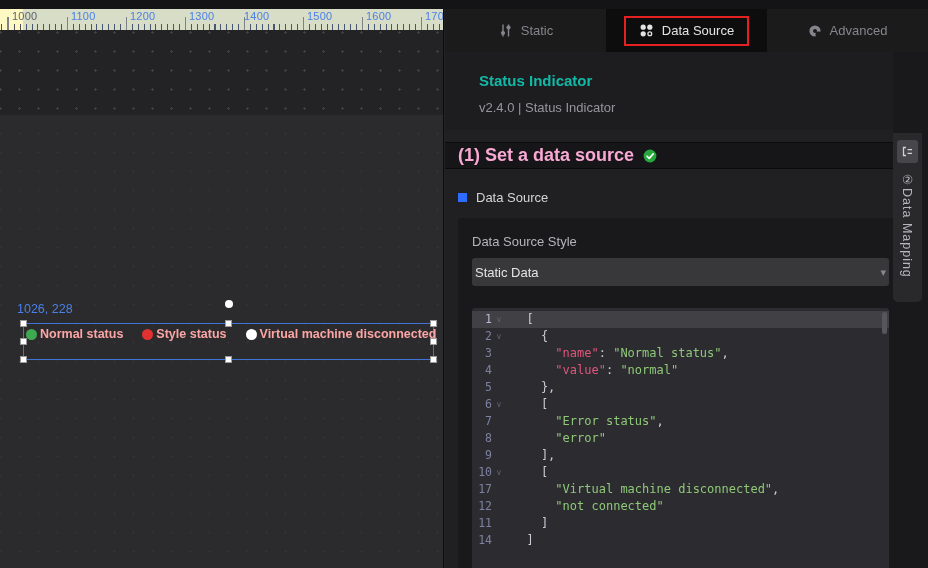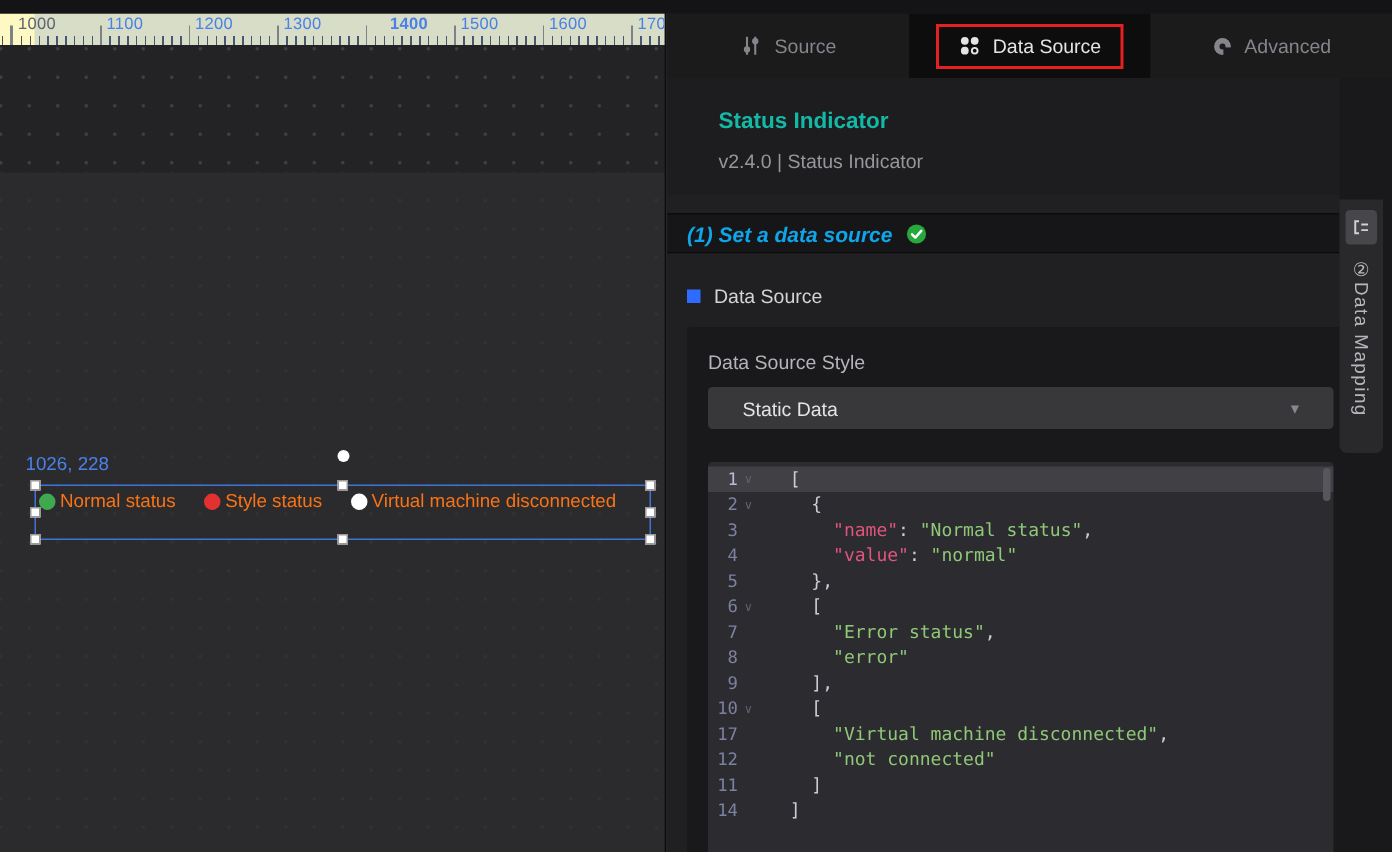--- a/index.html
+++ b/index.html
@@ -38,50 +38,50 @@
   .handle { position:absolute; width:7px; height:7px; background:#ffffff; border:1px solid #9a9a9a; }
   .h-tl { left:-4px; top:-4px; }   .h-tc { left:calc(50% - 4px); top:-4px; }   .h-tr { right:-4px; top:-4px; }
   .h-ml { left:-4px; top:calc(50% - 4px); }                                    .h-mr { right:-4px; top:calc(50% - 4px); }
   .h-bl { left:-4px; bottom:-4px; }.h-bc { left:calc(50% - 4px); bottom:-4px; }.h-br { right:-4px; bottom:-4px; }
   .rotate-dot { position:absolute; left:calc(50% - 4px); top:-24px; width:8px; height:8px;
       border-radius:50%; background:#ffffff; }
 
   .status-row { position:absolute; left:2px; top:3px; display:flex; align-items:center; gap:19px; white-space:nowrap; }
   .status-item { display:flex; align-items:center; gap:3px; }
   .status-dot { width:11px; height:11px; border-radius:50%; flex:none; }
-  .status-label { font-size:12.5px; font-weight:400; color:#f97316; }
+  .status-label { font-size:12.5px; font-weight:700; color:#fca5a5; }
 
   
   .panel { position:absolute; left:445px; top:0; width:483px; height:568px; background:#202023; }
   .tabbar { position:absolute; left:0; top:9px; width:483px; height:43px; display:flex; background:#1b1b1c; }
   .tab { flex:1 1 0; display:flex; align-items:center; justify-content:center; gap:8px;
          color:#85858c; font-size:13px; cursor:pointer; background:#1b1b1c; }
   .tab.active { background:#0d0d0e; color:#e4e4e6; }
   .tab .redbox { display:flex; align-items:center; gap:8px; border:2px solid #e42020; padding:5px 13px 6px 13px; }
   .tab svg { display:block; }
 
   .header { position:absolute; left:0; top:52px; width:448px; height:78px; background:#1d1d1f; }
   .title { position:absolute; left:34px; top:20px; font-size:15px; font-weight:700; color:#14b8a6; }
   .subtitle { position:absolute; left:34px; top:48px; font-size:13px; color:#96969c; }
 
   .stepband { position:absolute; left:0; top:142px; width:448px; height:27px; background:#161618;
       border-top:1px solid #0b0b0c; border-bottom:1px solid #0b0b0c;
       display:flex; align-items:center; padding-left:13px; gap:9px; }
-  .step-label { font-size:14px; font-weight:700; color:#0ea5e9;font-style:italic; }
+  .step-label { font-size:18px; font-weight:700; color:#f9a8d4; }
 
   .body { position:absolute; left:0; top:169px; width:460px; height:399px; background:#202023; overflow:hidden; }
   .section-heading { display:flex; align-items:center; gap:9px; margin:21px 0 0 13px; }
   .section-bullet { width:9px; height:9px; background:#2e6bff; flex:none; }
   .section-label { font-size:13px; color:#d4d4d7; }
 
   .card { margin:13px 4px 0 13px; background:#19191b; border-radius:3px;
           padding:16px 12px 0 14px; height:386px; }
   .field-label { font-size:13px; color:#b4b4ba; }
   .dropdown { margin-top:9px; height:28px; background:#38383b; border-radius:3px;
-      display:flex; align-items:center; padding:0 23px; cursor:pointer; }
+      display:flex; align-items:center; padding:0 3px; cursor:pointer; }
   .dropdown-value { font-size:13px; color:#e4e4e6; }
   .dropdown-caret { margin-left:auto; color:#87878f; font-size:11px; }
 
   .editor { position:relative; margin-top:22px; background:#2c2c30; border-radius:3px 3px 0 0;
       height:320px; padding-top:3px; font-family:"DejaVu Sans Mono", monospace; overflow:hidden; }
   .code-line { display:flex; height:17px; line-height:17px; font-size:12px; white-space:pre; }
   .code-line.active { background:#404045; }
   .ln { width:20px; text-align:right; color:#7d81a0; flex:none; font-size:11.5px; }
   .code-line.active .ln { color:#b8bcd4; }
   .fold { width:14px; text-align:center; color:#5d6070; font-size:8px; flex:none;
@@ -109,21 +109,21 @@
     <div class="dots-top"></div>
     <div class="artboard"></div>
 
     <div class="ruler">
       <div class="ruler-highlight"></div>
       <div id="ruler-labels">
           <span class="ruler-label muted" style="left: 12px;">1000</span>
           <span class="ruler-label" style="left: 71px;">1100</span>
           <span class="ruler-label" style="left: 130px;">1200</span>
           <span class="ruler-label" style="left: 189px;">1300</span>
-          <span class="ruler-label" style="left: 260px; font-weight: bold;">1400</span>
+          <span class="ruler-label" style="left: 244px;">1400</span>
           <span class="ruler-label" style="left: 307px;">1500</span>
           <span class="ruler-label" style="left: 366px;">1600</span>
           <span class="ruler-label" style="left: 425px;">1700</span>
         </div>
     </div>
 
     <div class="coords">1026, 228</div>
 
     <div class="selection">
       <div class="rotate-dot"></div>
@@ -154,21 +154,21 @@
 
   <div class="panel">
     <div class="tabbar">
       <div class="tab">
         <svg width="15" height="15" viewBox="0 0 15 15">
           <line x1="5" y1="1.5" x2="5" y2="13.5" stroke="#85858c" stroke-width="1.4"></line>
           <circle cx="5" cy="10" r="2.1" fill="#85858c"></circle>
           <line x1="10.5" y1="1.5" x2="10.5" y2="13.5" stroke="#85858c" stroke-width="1.4"></line>
           <circle cx="10.5" cy="4.5" r="2.1" fill="#85858c"></circle>
         </svg>
-        <span>Source</span>
+        <span>Static</span>
       </div>
       <div class="tab active">
         <span class="redbox">
           <svg width="15" height="15" viewBox="0 0 15 15">
             <circle cx="4.2" cy="4.2" r="2.6" fill="#e4e4e6"></circle>
             <circle cx="10.8" cy="4.2" r="2.6" fill="#e4e4e6"></circle>
             <circle cx="4.2" cy="10.8" r="2.6" fill="#e4e4e6"></circle>
             <circle cx="10.8" cy="10.8" r="1.9" fill="none" stroke="#e4e4e6" stroke-width="1.3"></circle>
           </svg>
           <span>Data Source</span>

